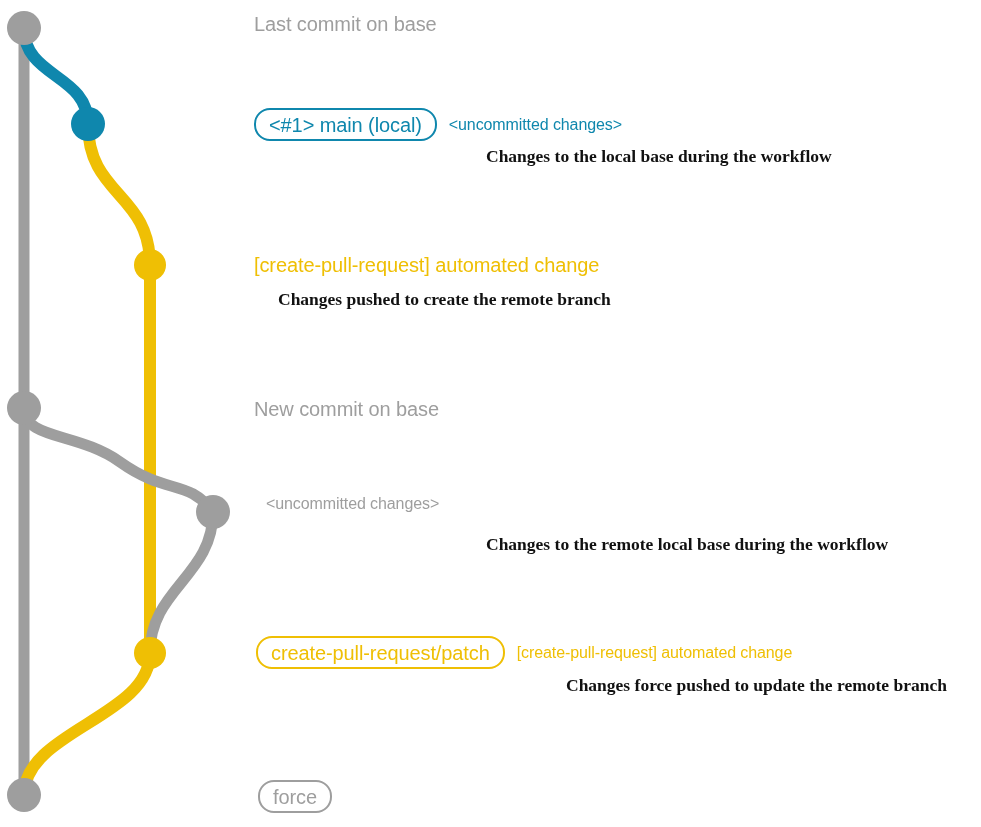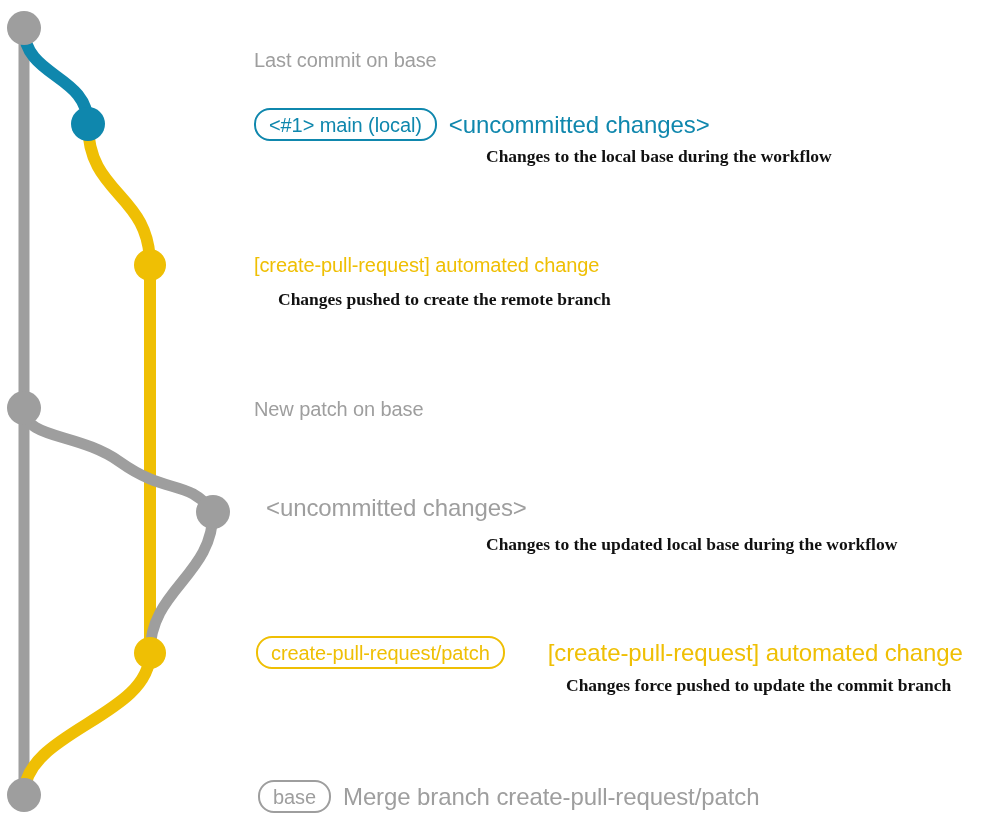--- a/index.html
+++ b/index.html
@@ -41,21 +41,21 @@
     line-height: 1;
     letter-spacing: -0.1px;
     color: #9e9e9e;
     background: #ffffff;
   }
   .pill.blue { border-color: #0f87ad; color: #0f87ad; }
   .pill.yellow { border-color: #efbf04; color: #efbf04; }
   .pill.gray { border-color: #9e9e9e; color: #9e9e9e; }
 
   .subject {
-    font-size: 24px;
+    font-size: 16px;
     line-height: 1;
     letter-spacing: -0.1px;
     margin-left: 12px;
   }
   .subject.blue { color: #0f87ad; }
   .subject.yellow { color: #efbf04; }
   .subject.gray { color: #9e9e9e; }
 
   .headline {
     font-size: 20px;
@@ -69,29 +69,29 @@
     position: absolute;
     font-family: "Liberation Serif", serif;
     font-size: 17.5px;
     line-height: 1;
     color: #111111;
     white-space: nowrap;
     font-weight: bold;
   }
 
   
-  .p-last-commit  { left: 254px; top: 14px; margin-top: 36px; }
+  .p-last-commit  { left: 254px; top: 14px; }
   .p-row1         { left: 254px; top: 108px; }
   .p-desc1        { left: 486px; top: 148px; }
   .p-head2        { left: 254px; top: 255px; }
   .p-desc2        { left: 278px; top: 291px; }
   .p-new-commit   { left: 254px; top: 399px; }
   .p-row3         { left: 254px; top: 496px; }
   .p-desc3        { left: 486px; top: 536px; }
-  .p-row4         { left: 256px; top: 636px; gap: 31px; }
+  .p-row4         { left: 256px; top: 636px; }
   .p-desc4        { left: 566px; top: 677px; }
   .p-row5         { left: 258px; top: 780px; }
 </style>
 </head>
 <body>
 
 <svg id="graph-svg" viewBox="0 0 981 827" xmlns="http://www.w3.org/2000/svg">
 
   <path d="M24,28 L24,795" fill="none" stroke="#9e9e9e" stroke-width="11" stroke-linecap="round"></path>
 
@@ -123,30 +123,29 @@
   <span class="subject blue">&lt;uncommitted changes&gt;</span>
 </div>
 <div class="desc p-desc1">Changes to the local base during the workflow</div>
 
 <div class="row p-head2">
   <span class="headline yellow">[create-pull-request] automated change</span>
 </div>
 <div class="desc p-desc2">Changes pushed to create the remote branch</div>
 
 <div class="row p-new-commit">
-  <span class="headline gray">New patch on base</span>
+  <span class="headline gray">New commit on base</span>
 </div>
 
 <div class="row p-row3">
   <span class="subject gray">&lt;uncommitted changes&gt;</span>
 </div>
-<div class="desc p-desc3">Changes to the updated local base during the workflow</div>
+<div class="desc p-desc3">Changes to the remote local base during the workflow</div>
 
 <div class="row p-row4">
   <span class="pill yellow">create-pull-request/patch</span>
   <span class="subject yellow">[create-pull-request] automated change</span>
 </div>
-<div class="desc p-desc4">Changes force pushed to update the commit branch</div>
+<div class="desc p-desc4">Changes force pushed to update the remote branch</div>
 
 <div class="row p-row5">
-  <span class="pill gray">base</span>
-  <span class="subject gray">Merge branch create-pull-request/patch</span>
+  <span class="pill gray">force</span>
 </div>
 
 </body></html>

